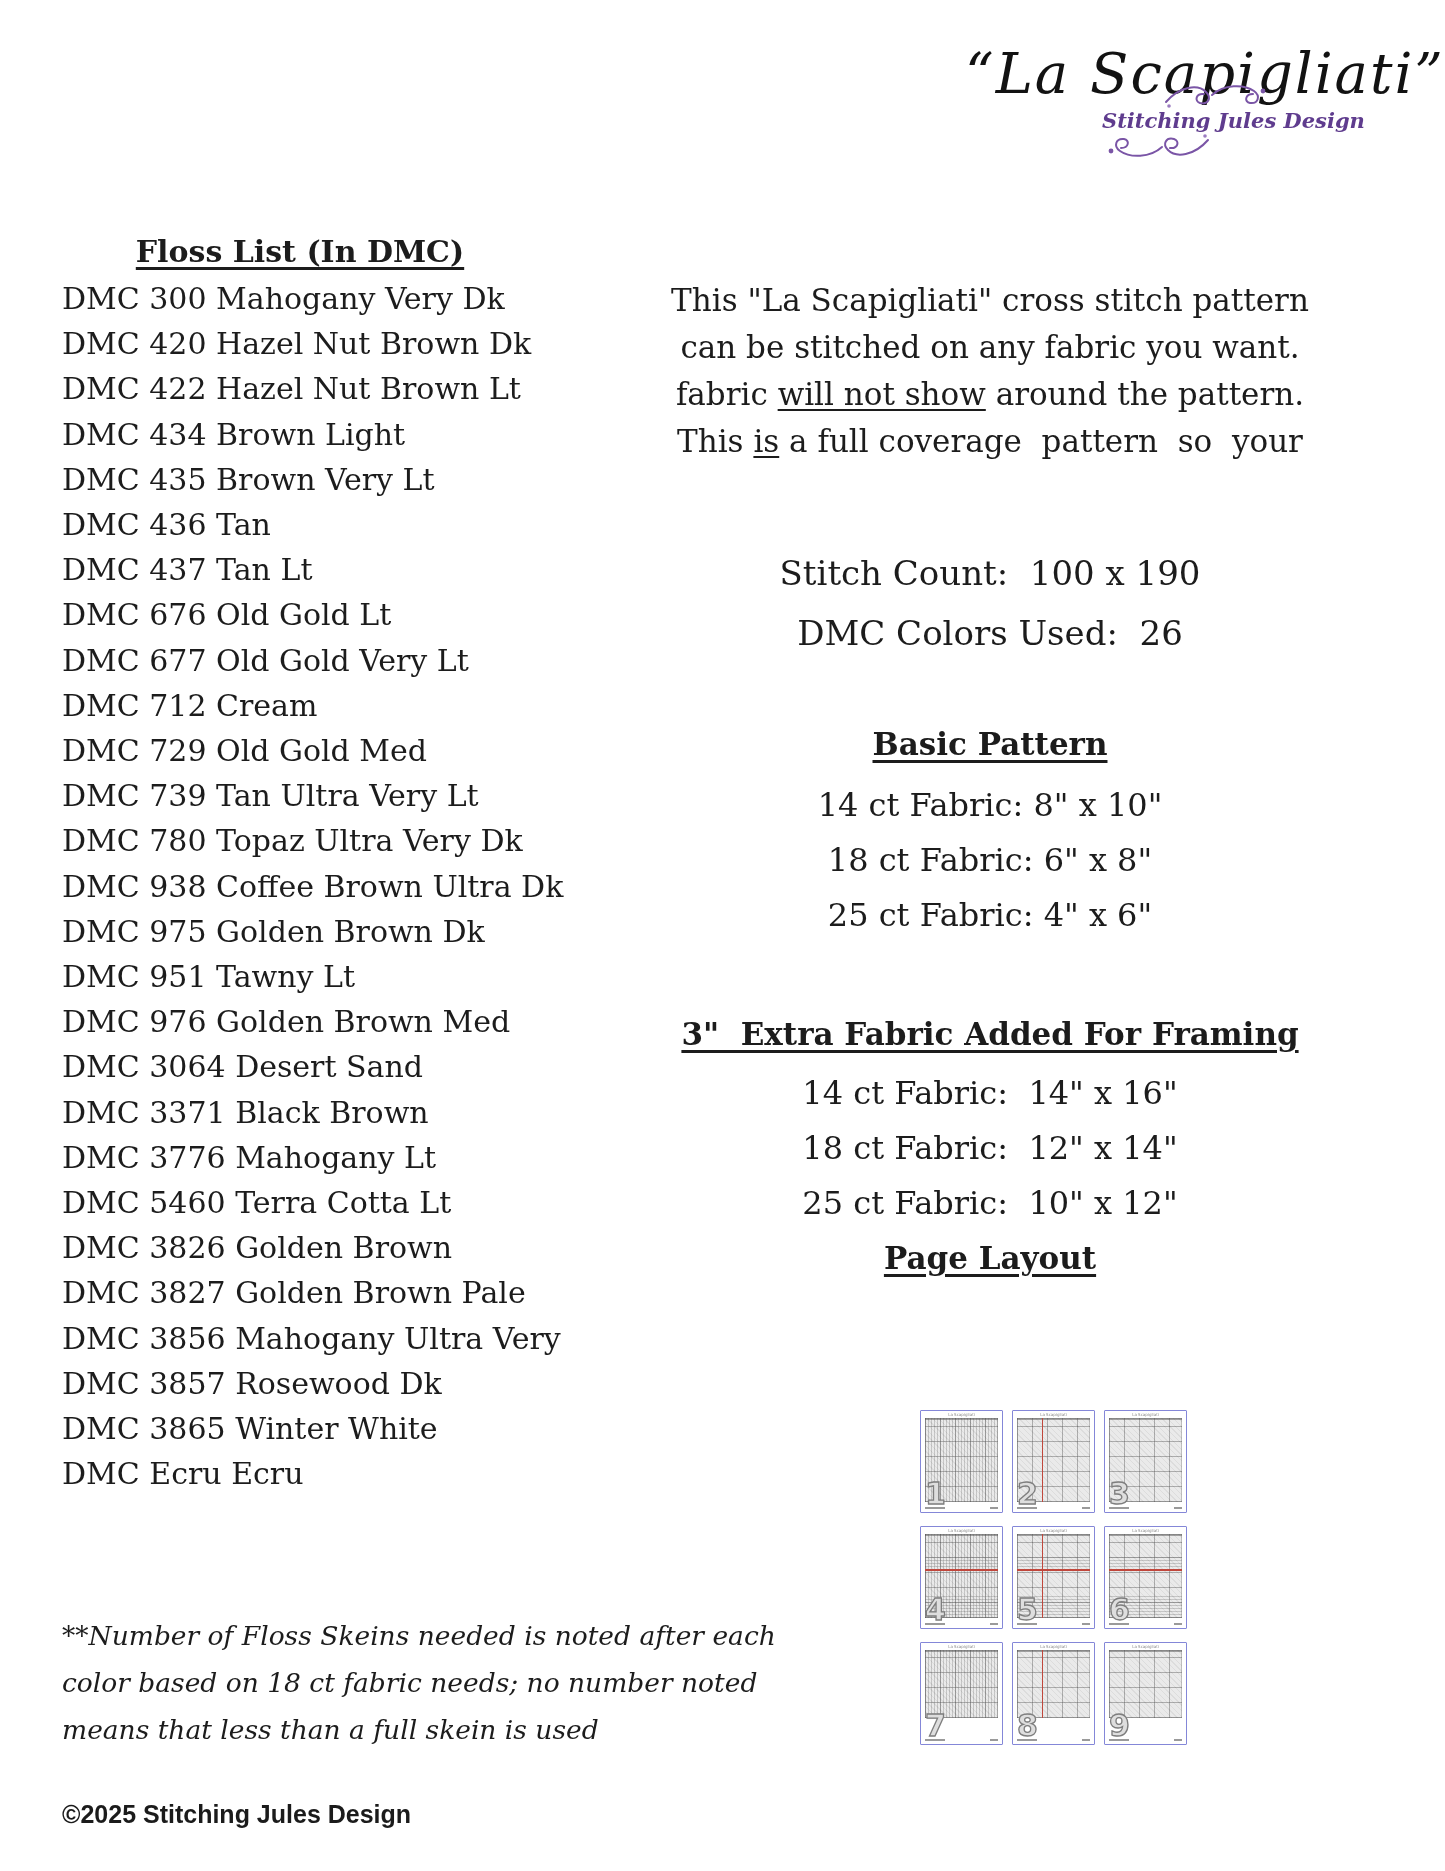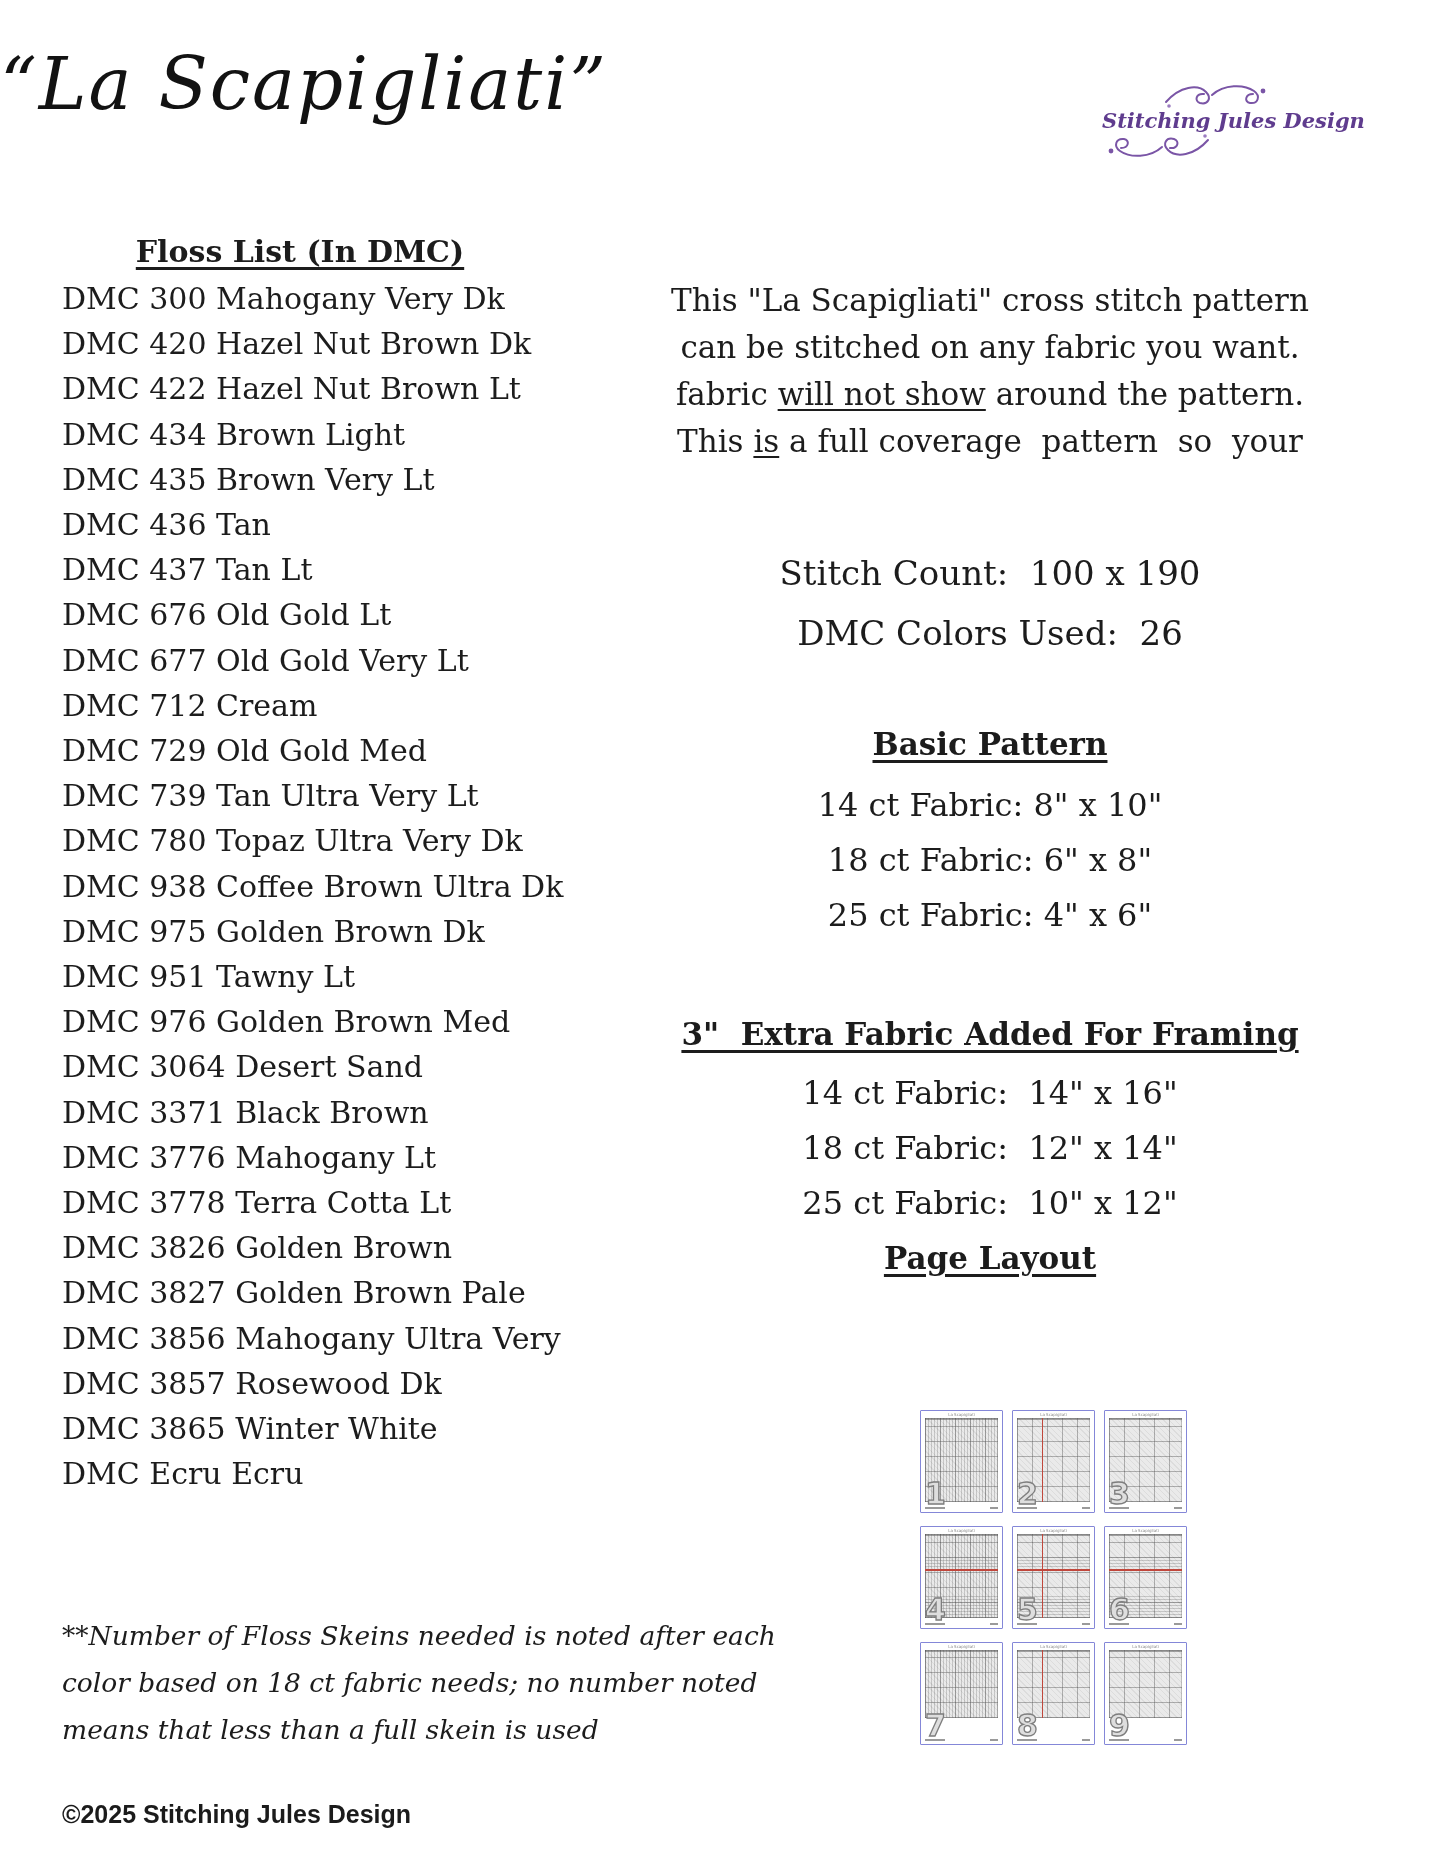--- a/index.html
+++ b/index.html
@@ -1,21 +1,21 @@
 <!DOCTYPE html>
 <html><head>
 <meta charset="utf-8">
 <style>
   html,body{margin:0;padding:0;background:#ffffff;}
   .page{position:relative;width:1445px;height:1871px;background:#ffffff;overflow:hidden;
         font-family:"DejaVu Serif","Liberation Serif",serif;color:#1c1c1c;margin:0 auto;}
 
   
-  .title{position:absolute;left:0;top:38px;width:1445px;text-align:left;
-         font-style:italic;font-size:72px;line-height:1.3;letter-spacing:2px;color:#121212;}
+  .title{position:absolute;left:0;top:38px;width:1445px;text-align:right;
+         font-style:italic;font-size:56px;line-height:1.3;letter-spacing:2px;color:#121212;}
   .logo{position:absolute;left:1102px;top:82px;width:200px;text-align:center;}
   .logo svg{display:block;}
   .logo .fl-top{margin-left:60px;}
   .logo .fl-bot{margin-right:60px;transform:rotate(180deg);}
   .brand-name{font-size:21px;font-weight:700;font-style:italic;white-space:nowrap;line-height:1.25;}
 
   
   .floss-heading{position:absolute;left:60px;top:234px;width:480px;text-align:center;
                  font-size:30px;font-weight:700;text-decoration:underline;
                  text-decoration-thickness:2.5px;text-underline-offset:5px;}
@@ -115,21 +115,21 @@
     <div class="floss-item">DMC 729 Old Gold Med</div>
     <div class="floss-item">DMC 739 Tan Ultra Very Lt</div>
     <div class="floss-item">DMC 780 Topaz Ultra Very Dk</div>
     <div class="floss-item">DMC 938 Coffee Brown Ultra Dk</div>
     <div class="floss-item">DMC 975 Golden Brown Dk</div>
     <div class="floss-item">DMC 951 Tawny Lt</div>
     <div class="floss-item">DMC 976 Golden Brown Med</div>
     <div class="floss-item">DMC 3064 Desert Sand</div>
     <div class="floss-item">DMC 3371 Black Brown</div>
     <div class="floss-item">DMC 3776 Mahogany Lt</div>
-    <div class="floss-item">DMC 3778 Terra Cotta Lt</div>
+    <div class="floss-item">DMC 5460 Terra Cotta Lt</div>
     <div class="floss-item">DMC 3826 Golden Brown</div>
     <div class="floss-item">DMC 3827 Golden Brown Pale</div>
     <div class="floss-item">DMC 3856 Mahogany Ultra Very</div>
     <div class="floss-item">DMC 3857 Rosewood Dk</div>
     <div class="floss-item">DMC 3865 Winter White</div>
     <div class="floss-item">DMC Ecru Ecru</div>
   </div>
 
   <div class="footnote">
     <div class="footnote-line">**Number of Floss Skeins needed is noted after each</div>

